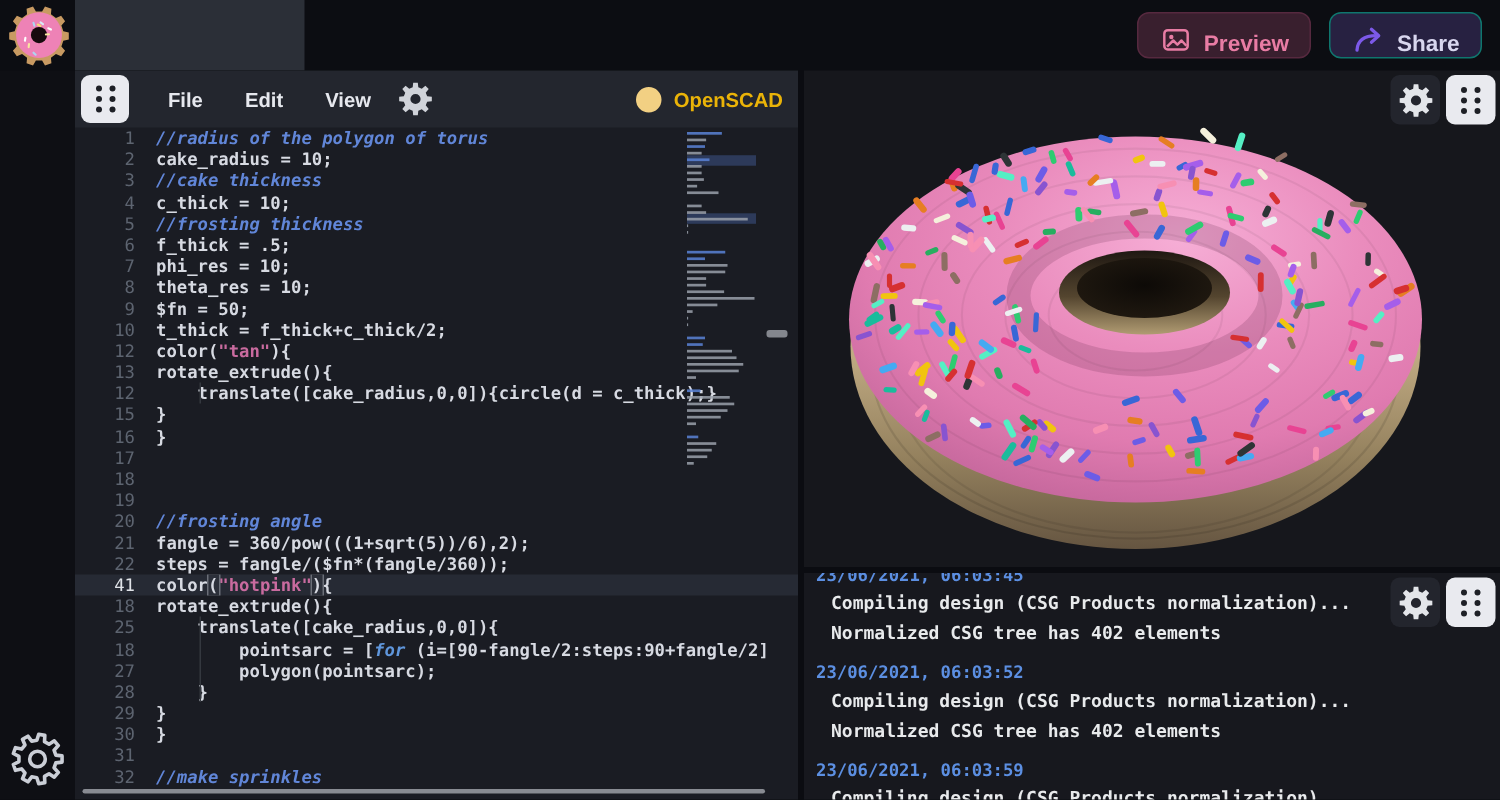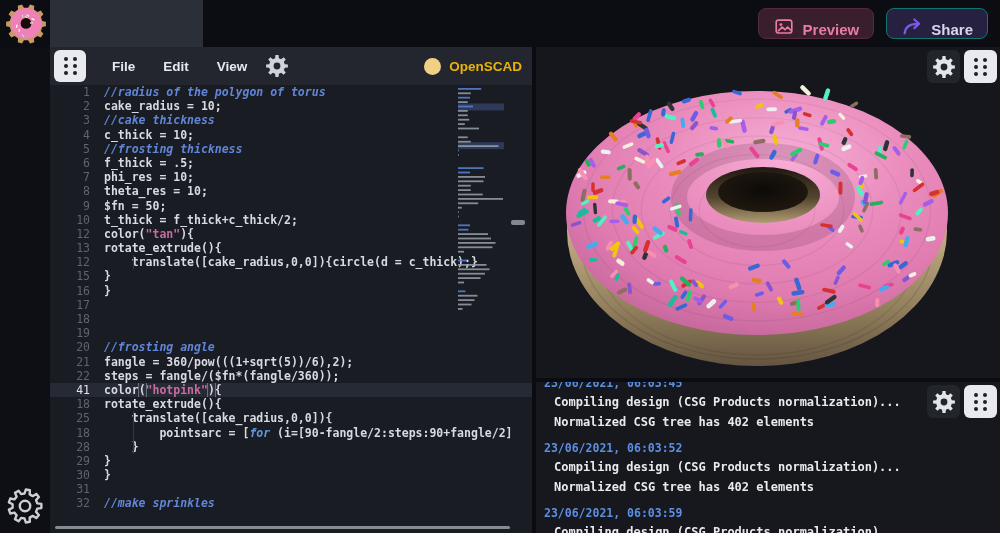--- a/index.html
+++ b/index.html
@@ -163,20 +163,21 @@
         <div class="code-line"><span class="gutter">17</span><span class="ltext"></span></div>
         <div class="code-line"><span class="gutter">18</span><span class="ltext"></span></div>
         <div class="code-line"><span class="gutter">19</span></div>
         <div class="code-line"><span class="gutter">20</span><span class="ltext"><span class="tok-c">//frosting angle</span></span></div>
         <div class="code-line"><span class="gutter">21</span><span class="ltext"><span class="tok-p">fangle = 360/pow(((1+sqrt(5))/6),2);</span></span></div>
         <div class="code-line"><span class="gutter">22</span><span class="ltext"><span class="tok-p">steps = fangle/($fn*(fangle/360));</span></span></div>
         <div class="code-line active"><span class="gutter">41</span><span class="ltext"><span class="tok-p">color</span><span class="tok-b">(</span><span class="tok-s">"hotpink"</span><span class="tok-b">)</span><span class="tok-p">{</span></span></div>
         <div class="code-line"><span class="gutter">18</span><span class="ltext"><span class="tok-p">rotate_extrude(){</span></span></div>
         <div class="code-line"><span class="iguide"></span><span class="gutter">25</span><span class="ltext"><span class="tok-p">    translate([cake_radius,0,0]){</span></span></div>
         <div class="code-line"><span class="iguide"></span><span class="gutter">18</span><span class="ltext"><span class="tok-p">        pointsarc = [</span><span class="tok-k">for</span><span class="tok-p"> (i=[90-fangle/2:steps:90+fangle/2]) [(</span></span></div>
+        <div class="code-line"><span class="iguide"></span><span class="gutter">27</span><span class="ltext"><span class="tok-p">        polygon(pointsarc);</span></span></div>
         <div class="code-line"><span class="iguide"></span><span class="gutter">28</span><span class="ltext"><span class="tok-p">    }</span></span></div>
         <div class="code-line"><span class="gutter">29</span><span class="ltext"><span class="tok-p">}</span></span></div>
         <div class="code-line"><span class="gutter">30</span><span class="ltext"><span class="tok-p">}</span></span></div>
         <div class="code-line"><span class="gutter">31</span><span class="ltext"></span></div>
         <div class="code-line"><span class="gutter">32</span><span class="ltext"><span class="tok-c">//make sprinkles</span></span></div>
       </div>
     <svg class="minimap" id="minimap" width="50" height="448">
         <rect x="3" y="18.480000000000004" width="46" height="7" fill="rgba(90,130,220,0.30)"></rect>
         <rect x="3" y="57.2" width="46" height="7" fill="rgba(90,130,220,0.30)"></rect>
         <rect x="3" y="3" width="23.25" height="1.8" fill="#5b83d6" opacity="0.85"></rect>

